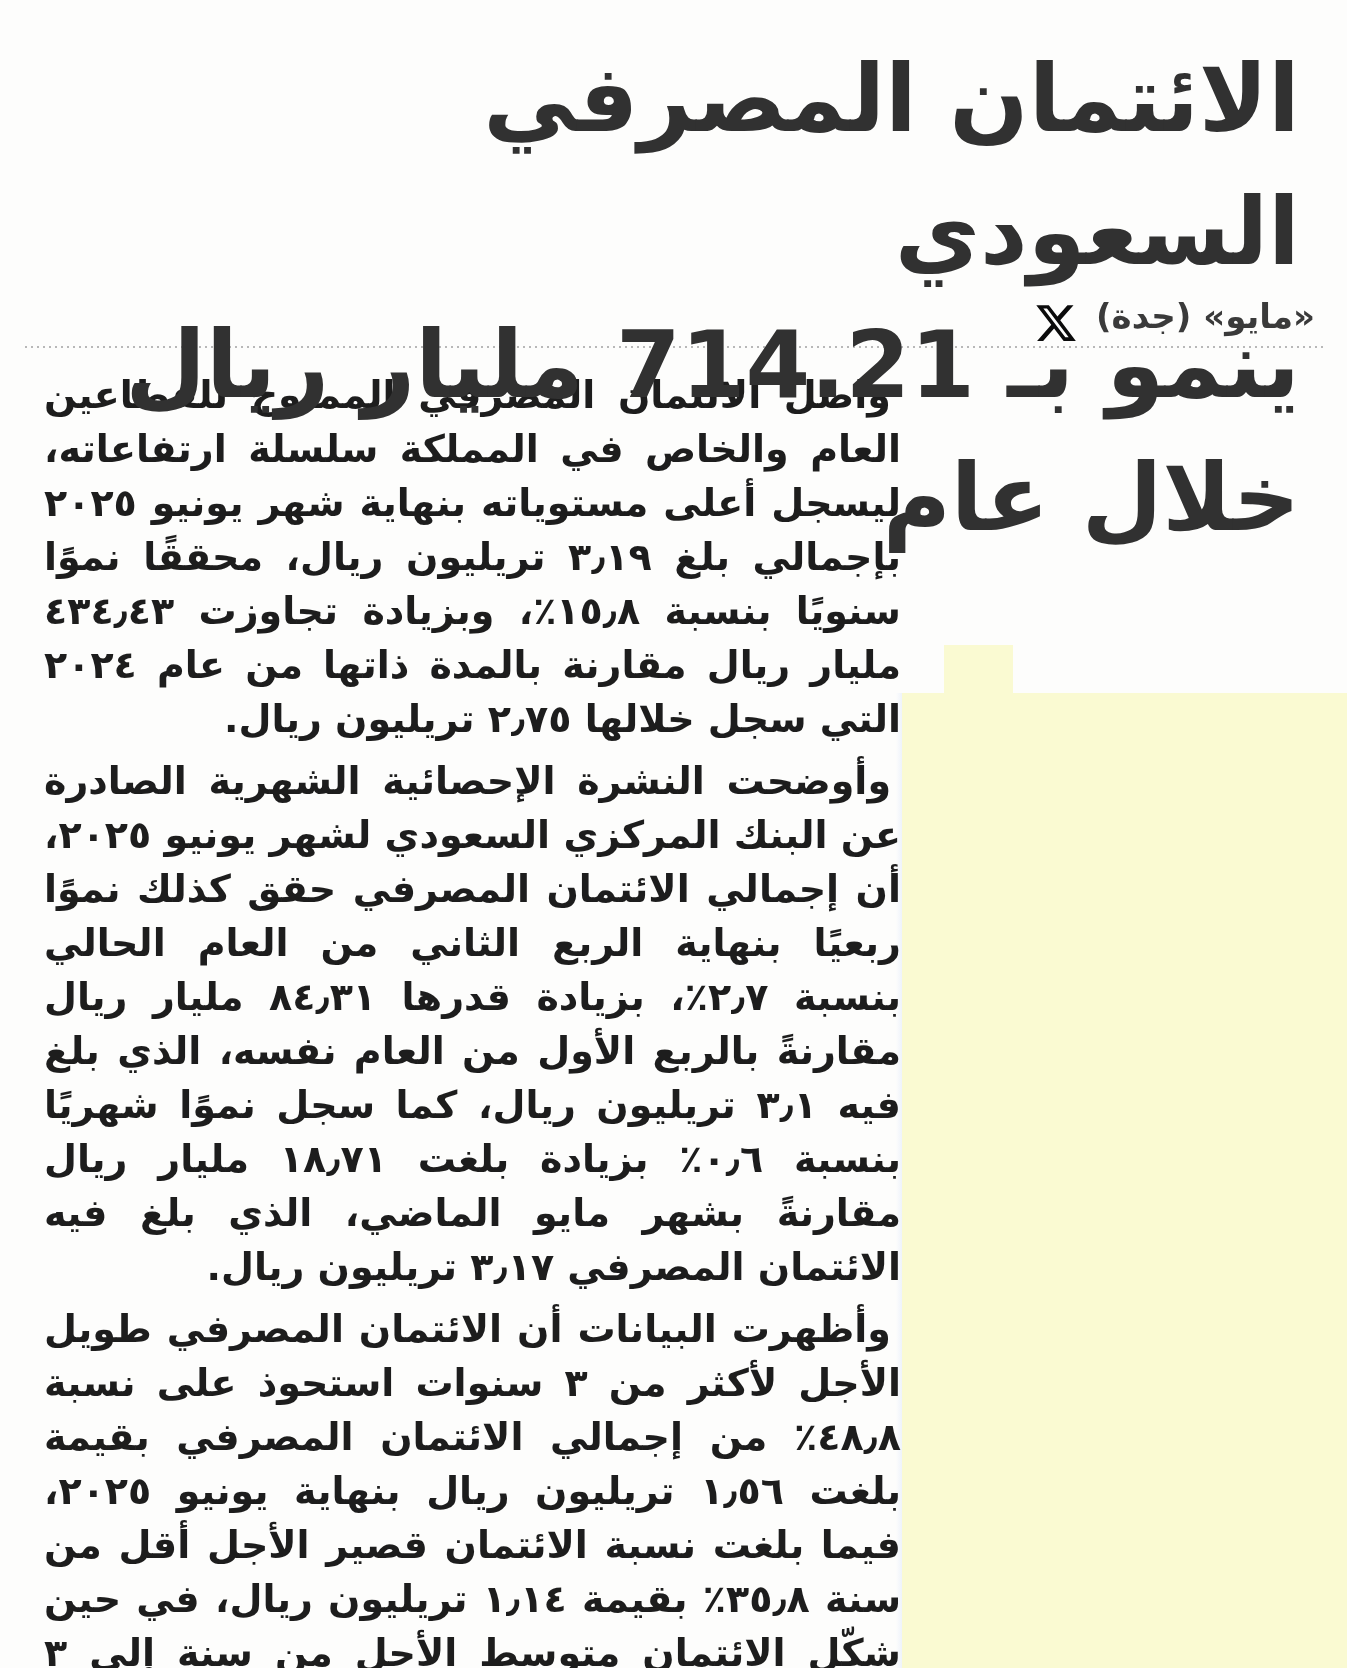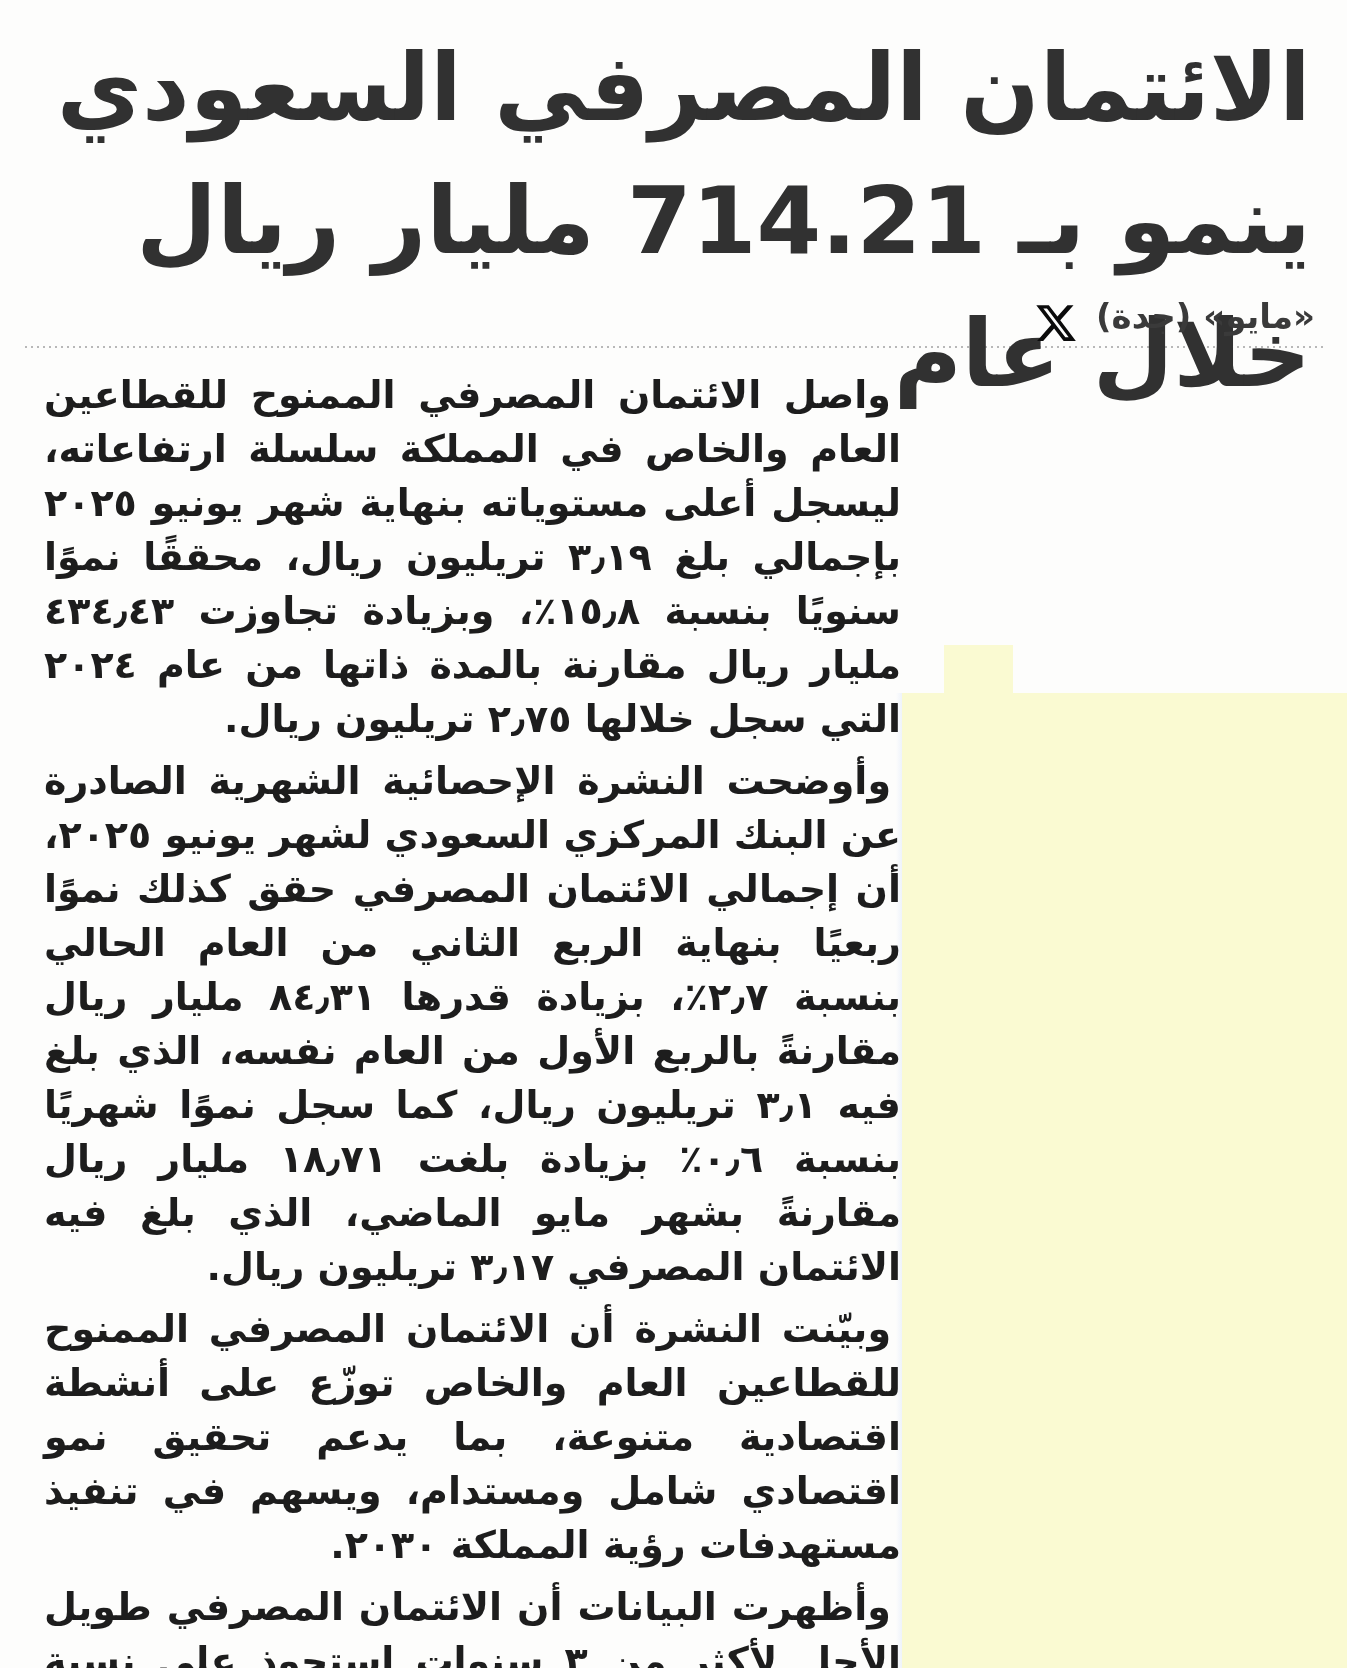--- a/index.html
+++ b/index.html
@@ -40,21 +40,21 @@
     height: 50px;
     z-index: 0;
   }
 
   
   .headline {
     position: absolute;
     top: 18px;
     right: 32px;
     left: 32px;
-    margin: 4px;
+    margin: 15px;
     text-align: right;
     font-size: 93px;
     line-height: 1.43;
     font-weight: 700;
     color: #313131;
     letter-spacing: -1px;
     z-index: 2;
   }
   .headline .hl-line { display: block; }
 
@@ -137,17 +137,16 @@
       <path fill="#0b0b0b" d="M18.244 2.25h3.308l-7.227 8.26 8.502 11.24H16.17l-5.214-6.817L4.99 21.75H1.68l7.73-8.835L1.254 2.25H8.08l4.713 6.231 5.451-6.231zm-1.161 17.52h1.833L7.084 4.126H5.117l11.966 15.644z"></path>
     </svg>
   </div>
 
   <div class="dotted-rule"></div>
 
   <div class="article" style="color: rgb(29, 29, 29);">
     <div class="wrap-spacer"></div>
     <p>واصل الائتمان المصرفي الممنوح للقطاعين العام والخاص في المملكة سلسلة ارتفاعاته، ليسجل أعلى مستوياته بنهاية شهر يونيو ٢٠٢٥ بإجمالي بلغ ٣٫١٩ تريليون ريال، محققًا نموًا سنويًا بنسبة ١٥٫٨٪، وبزيادة تجاوزت ٤٣٤٫٤٣ مليار ريال مقارنة بالمدة ذاتها من عام ٢٠٢٤ التي سجل خلالها ٢٫٧٥ تريليون ريال.</p>
     <p>وأوضحت النشرة الإحصائية الشهرية الصادرة عن البنك المركزي السعودي لشهر يونيو ٢٠٢٥، أن إجمالي الائتمان المصرفي حقق كذلك نموًا ربعيًا بنهاية الربع الثاني من العام الحالي بنسبة ٢٫٧٪، بزيادة قدرها ٨٤٫٣١ مليار ريال مقارنةً بالربع الأول من العام نفسه، الذي بلغ فيه ٣٫١ تريليون ريال، كما سجل نموًا شهريًا بنسبة ٠٫٦٪ بزيادة بلغت ١٨٫٧١ مليار ريال مقارنةً بشهر مايو الماضي، الذي بلغ فيه الائتمان المصرفي ٣٫١٧ تريليون ريال.</p>
-    <p>وبيّنت النشرة أن الائتمان المصرفي الممنوح للقطاعين العام والخاص توزّع على أنشطة اقتصادية متنوعة، بما يدعم تحقيق نمو اقتصادي شامل ومستدام، ويسهم في تنفيذ مستهدفات رؤية المملكة ٢٠٣٠.</p>
     <p>وأظهرت البيانات أن الائتمان المصرفي طويل الأجل لأكثر من ٣ سنوات استحوذ على نسبة ٤٨٫٨٪ من إجمالي الائتمان المصرفي بقيمة بلغت ١٫٥٦ تريليون ريال بنهاية يونيو ٢٠٢٥، فيما بلغت نسبة الائتمان قصير الأجل أقل من سنة ٣٥٫٨٪ بقيمة ١٫١٤ تريليون ريال، في حين شكّل الائتمان متوسط الأجل من سنة إلى ٣ سنوات نحو ١٥٫٤٪ من الإجمالي بقيمة ٤٩٠٫٤٤ مليار ريال.</p>
   </div>
 
 </div>
 
 </body></html>

